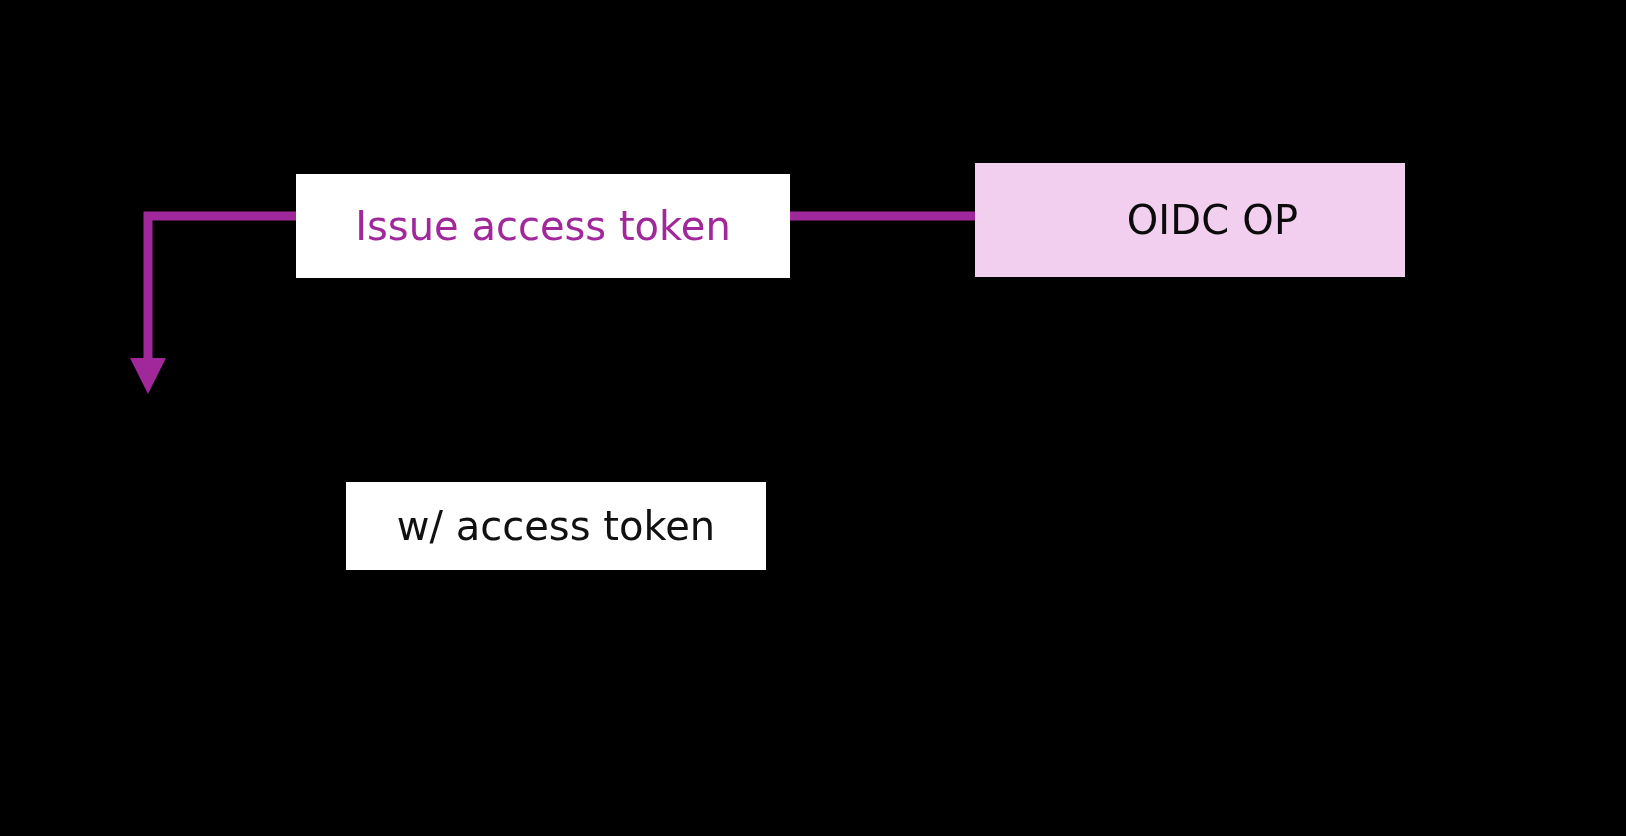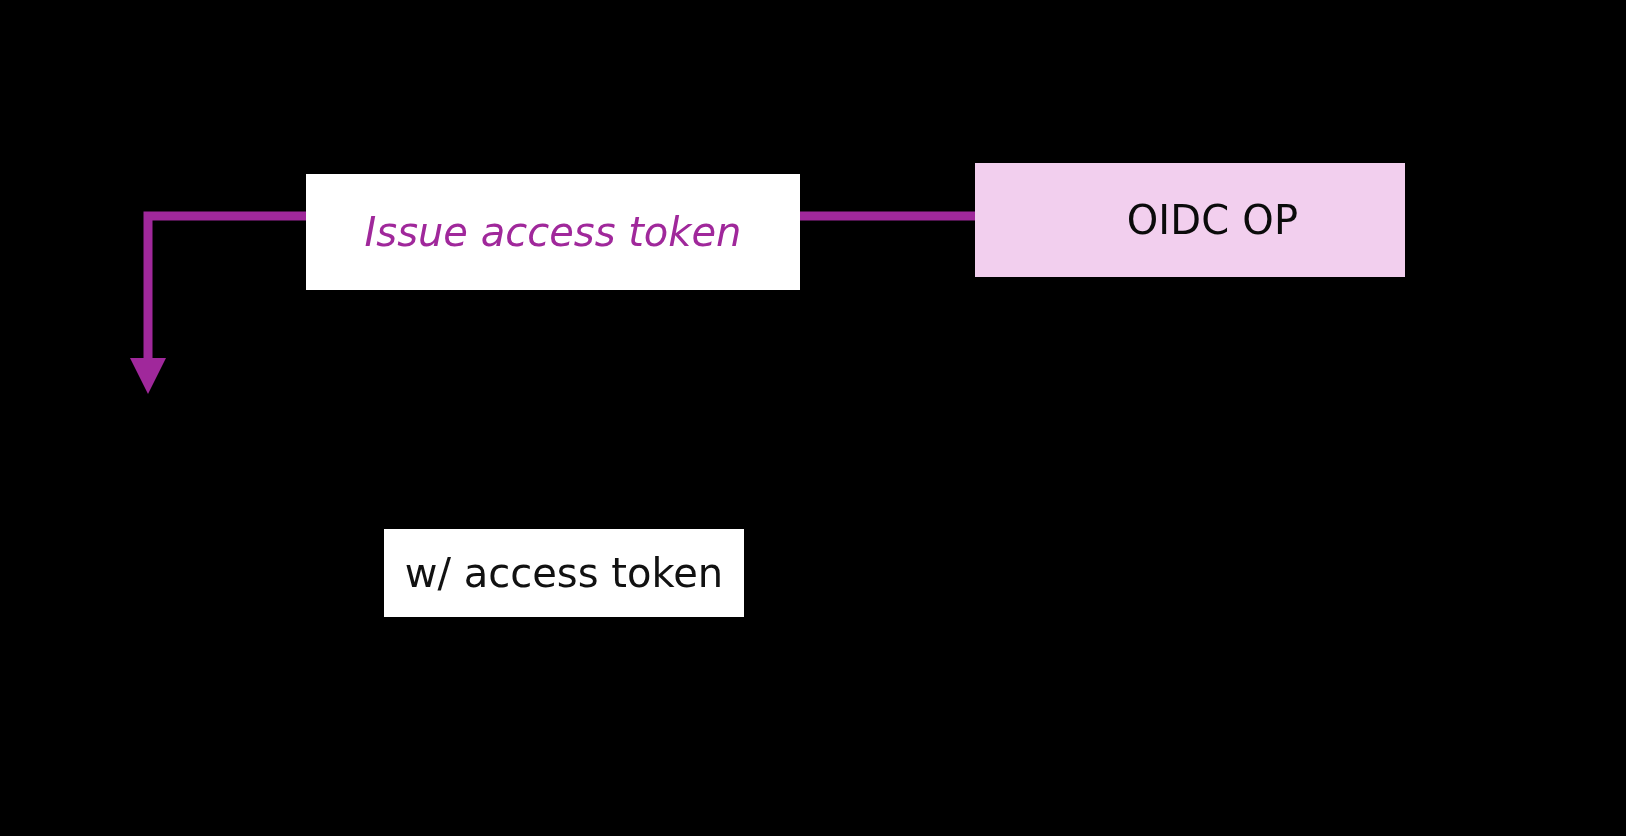--- a/index.html
+++ b/index.html
@@ -50,38 +50,36 @@
   .edge-label {
     position: absolute;
     background: #ffffff;
     display: flex;
     align-items: center;
     justify-content: center;
     box-sizing: border-box;
     white-space: nowrap;
   }
   .edge-label-issue {
-    left: 306px;
+    left: 296px;
     top: 174px;
     width: 494px;
-    height: 116px;
-    font-style: italic;
+    height: 104px;
   }
   .edge-label-issue .edge-text {
     color: #a0289b;
     font-size: 40px;
     font-weight: 400;
     line-height: 1;
   }
   .edge-label-wtoken {
     left: 346px;
-    top: 529px;
-    width: 360px;
+    top: 482px;
+    width: 420px;
     height: 88px;
-    margin-left: 38px;
   }
   .edge-label-wtoken .edge-text {
     color: #111111;
     font-size: 40px;
     font-weight: 400;
     line-height: 1;
   }
 </style>
 </head>
 <body>

